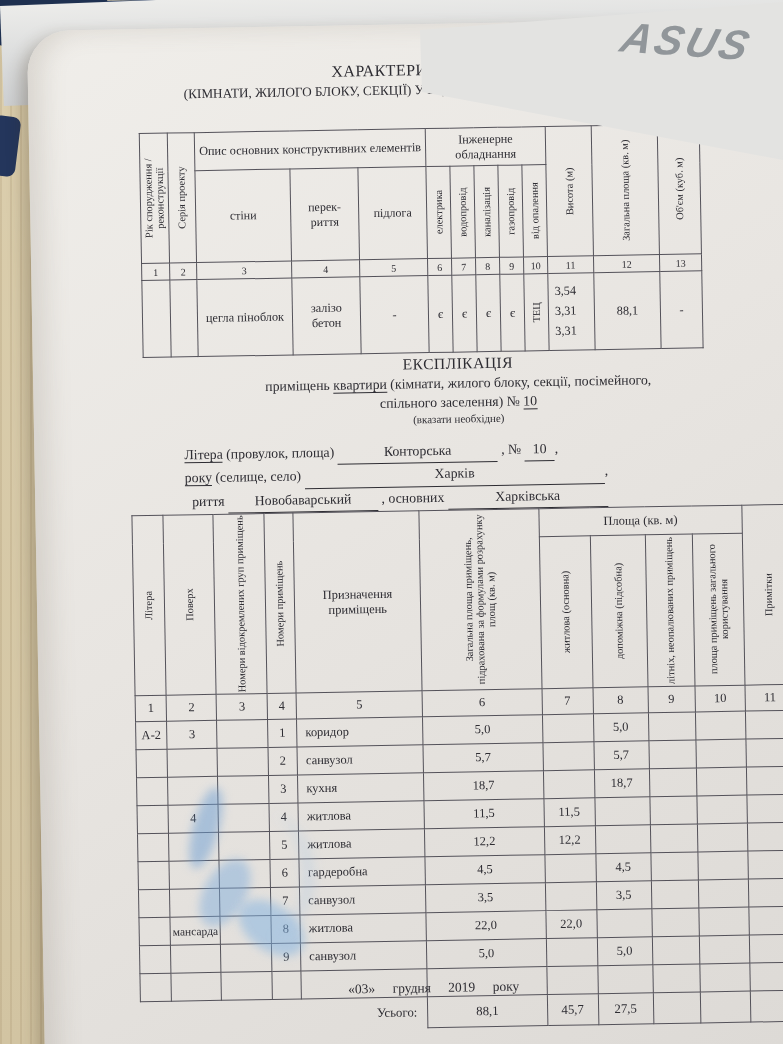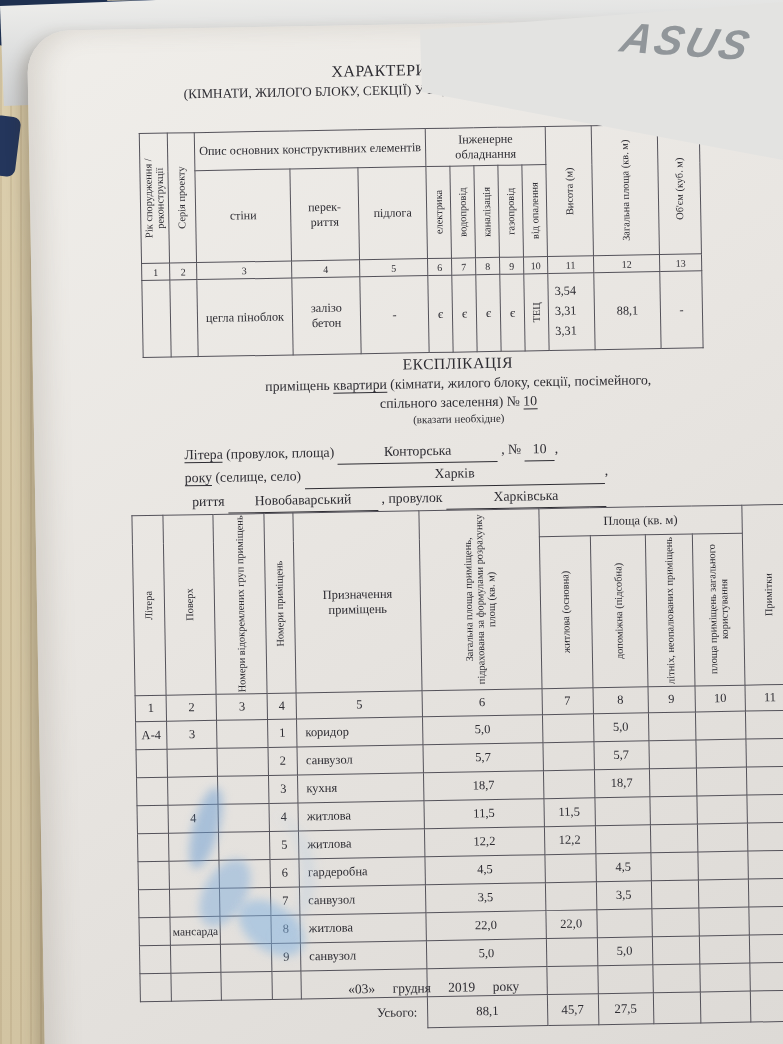--- a/index.html
+++ b/index.html
@@ -199,21 +199,21 @@
       <span>№</span>
       <span class="val" style="width:30px">10</span>,
     </div>
     <div>
       <span class="u1">року</span><span> (селище, село)</span>
       <span class="val" style="width:300px">Харків</span>,
     </div>
     <div>
       &nbsp;&nbsp;<span>риття</span>
       <span class="val" style="width:150px">Новобаварський</span> ,
-      <span>провулок</span>
+      <span>основних</span>
       <span class="val" style="width:160px">Харківська</span>
     </div>
   </div>
 
   <table class="abs expl-table">
     <colgroup>
       <col style="width:31px">
         <col style="width:30px">
         <col style="width:30px">
         <col style="width:29px">
@@ -271,21 +271,21 @@
           <td>6</td>
           <td>7</td>
           <td>8</td>
           <td>9</td>
           <td>10</td>
           <td>11</td>
         </tr>
     </tbody>
       <tbody>
         <tr>
-          <td>А-4</td>
+          <td>А-2</td>
           <td>3</td>
           <td></td>
           <td>1</td>
           <td class="purpose">коридор</td>
           <td>5,0</td>
           <td></td>
           <td>5,0</td>
           <td></td>
           <td></td>
           <td></td>

